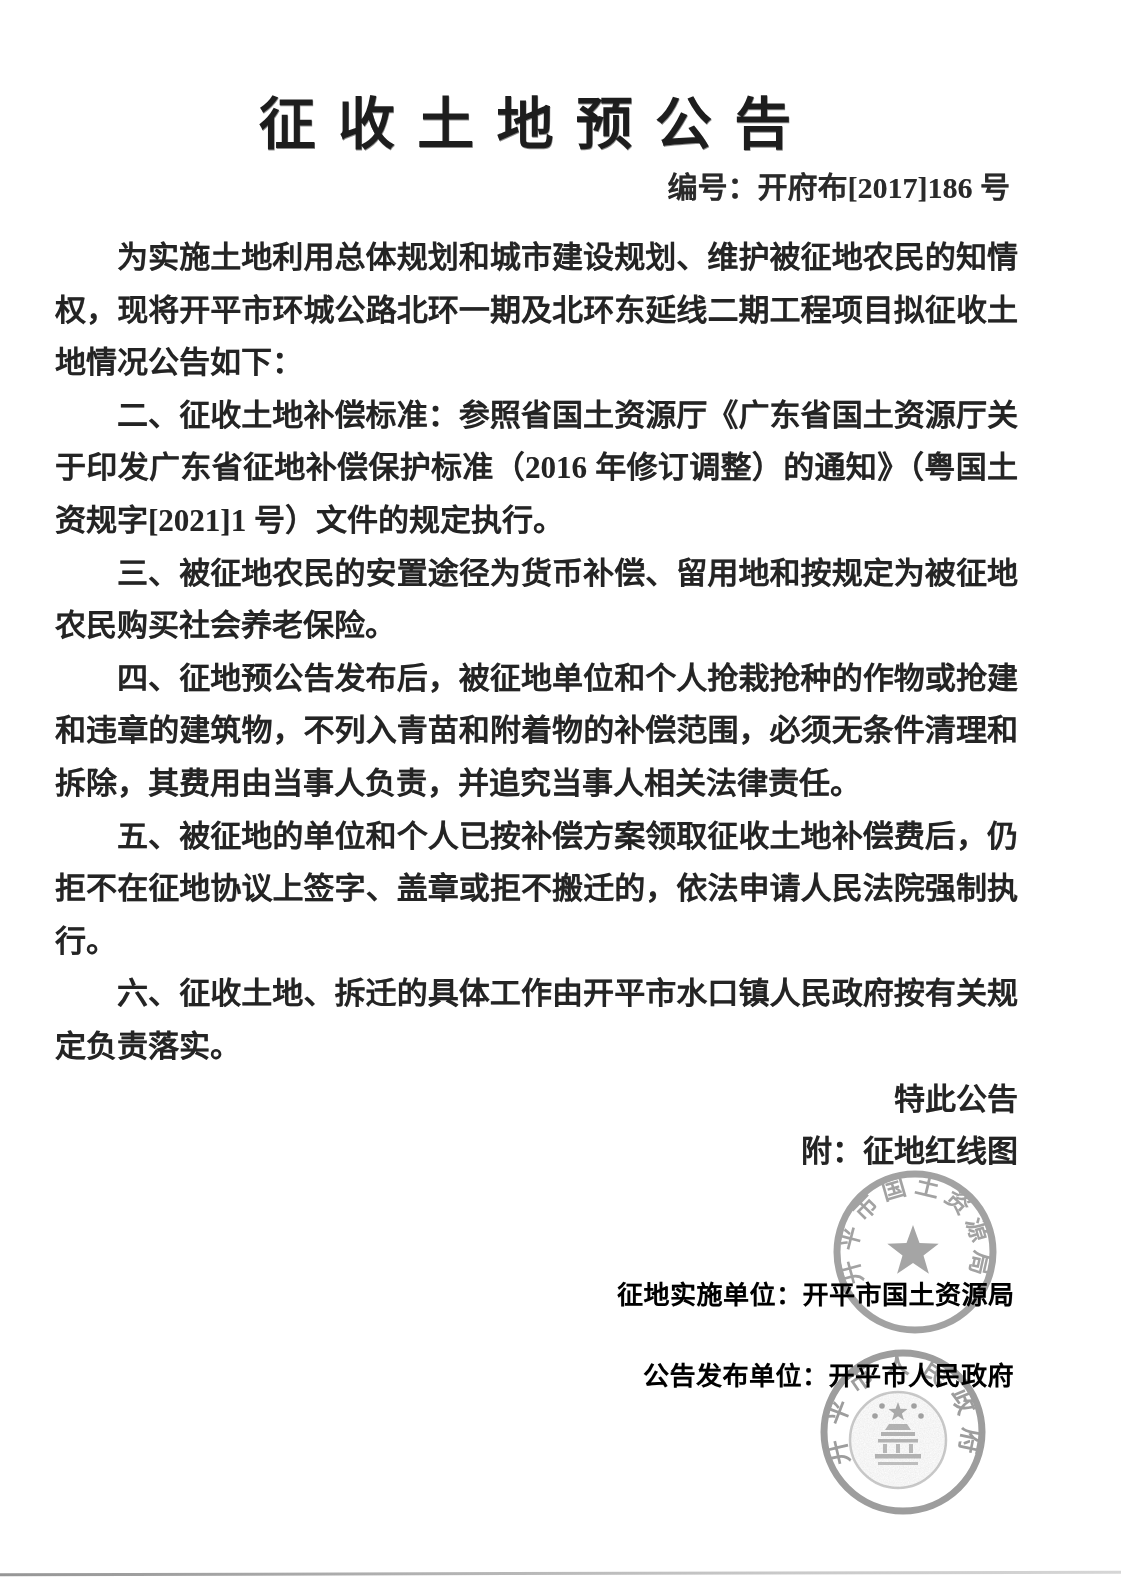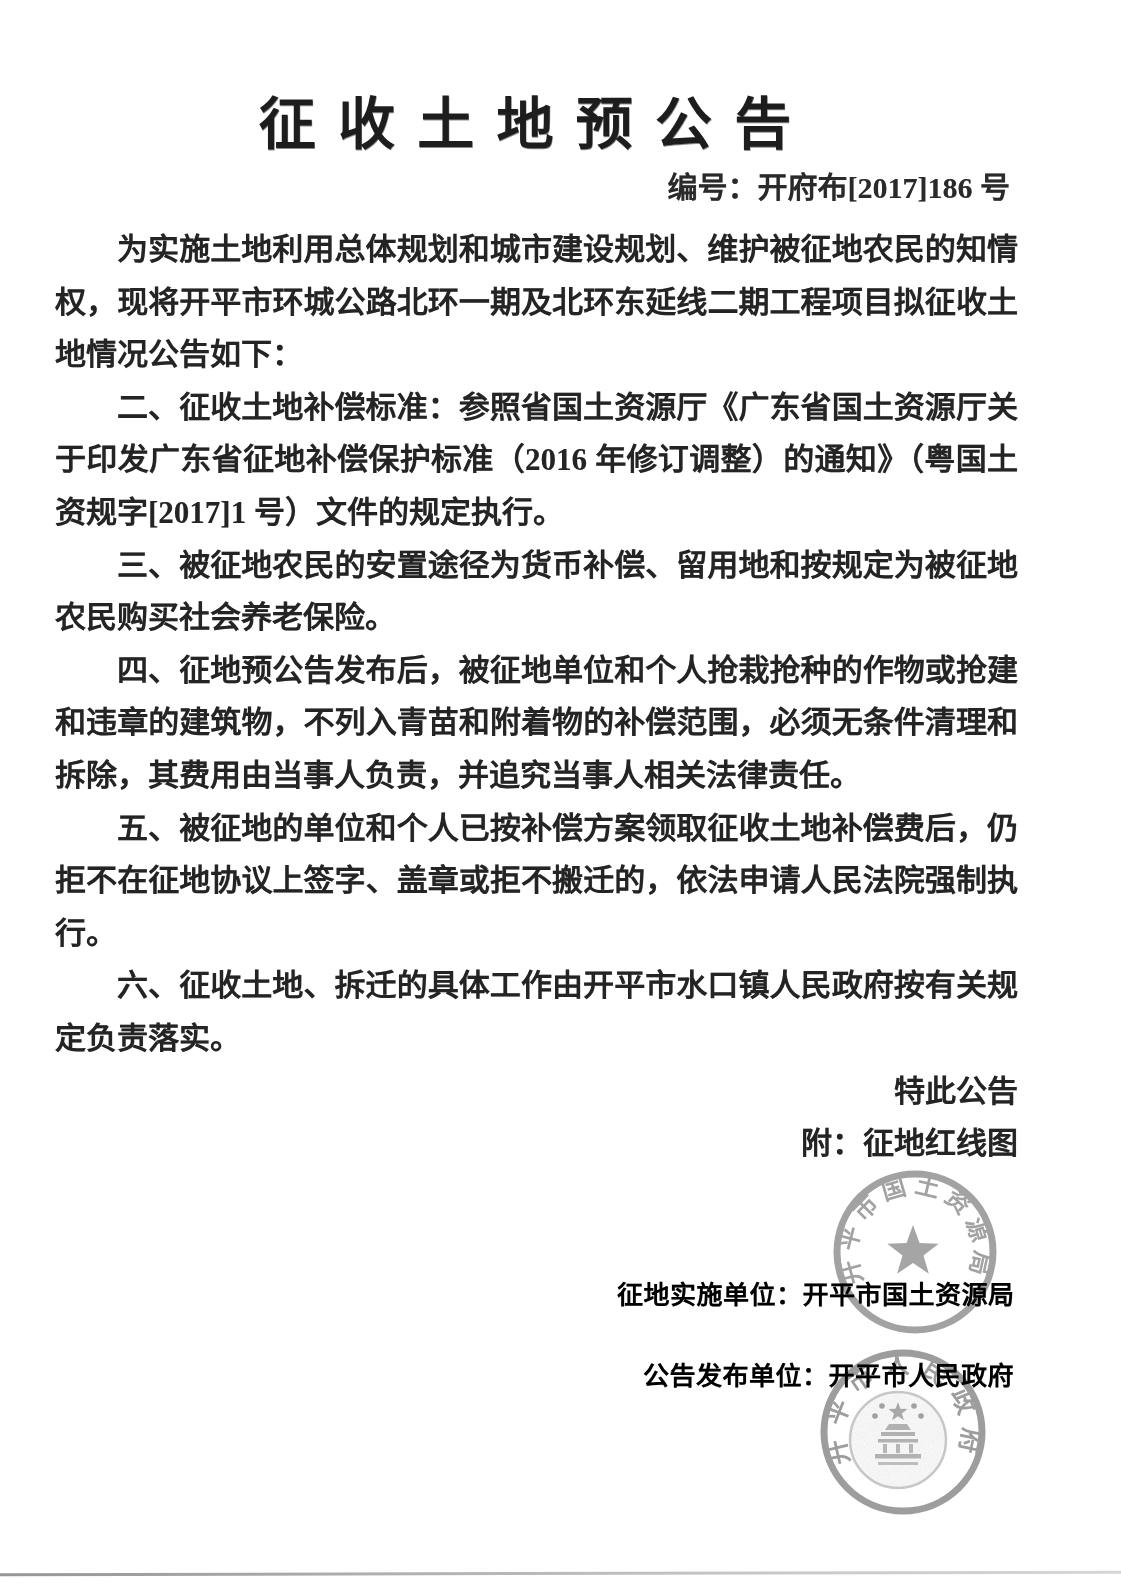--- a/index.html
+++ b/index.html
@@ -27,21 +27,21 @@
     position:absolute;
     top:163px;right:111px;
     font-size:30px;
     font-weight:bold;
     color:#2a2a2a;
     white-space:nowrap;
     text-shadow:0.3px 0.3px 0 rgba(0,0,0,.35);
   }
   .body-text{
     position:absolute;
-    left:55px;top:224px;width:963px;
+    left:55px;top:232px;width:963px;
     font-size:31px;
     line-height:52.6px;
     font-weight:bold;
     color:#242424;
     text-align:justify;
     text-shadow:0.3px 0.3px 0 rgba(0,0,0,.3);
   }
   .body-text p{margin:0;text-indent:2em;}
   .body-text p.no-justify{text-align:right;}
   .sig-line{
@@ -71,21 +71,21 @@
 <body>
 
 <div class="page">
 
   <div class="doc-title">征 收 土 地 预 公 告</div>
 
   <div class="doc-number">编号：开府布[2017]186 号</div>
 
   <div class="body-text">
     <p>为实施土地利用总体规划和城市建设规划、维护被征地农民的知情权，现将开平市环城公路北环一期及北环东延线二期工程项目拟征收土地情况公告如下：</p>
-    <p>二、征收土地补偿标准：参照省国土资源厅《广东省国土资源厅关于印发广东省征地补偿保护标准（2016 年修订调整）的通知》（粤国土资规字[2017]1 号）文件的规定执行。</p>
+    <p>二、征收土地补偿标准：参照省国土资源厅《广东省国土资源厅关于印发广东省征地补偿保护标准（2016 年修订调整）的通知》（粤国土资规字[2021]1 号）文件的规定执行。</p>
     <p>三、被征地农民的安置途径为货币补偿、留用地和按规定为被征地农民购买社会养老保险。</p>
     <p>四、征地预公告发布后，被征地单位和个人抢栽抢种的作物或抢建和违章的建筑物，不列入青苗和附着物的补偿范围，必须无条件清理和拆除，其费用由当事人负责，并追究当事人相关法律责任。</p>
     <p>五、被征地的单位和个人已按补偿方案领取征收土地补偿费后，仍拒不在征地协议上签字、盖章或拒不搬迁的，依法申请人民法院强制执行。</p>
     <p>六、征收土地、拆迁的具体工作由开平市水口镇人民政府按有关规定负责落实。</p>
     <p class="no-justify">特此公告</p>
     <p class="no-justify">附：征地红线图</p>
   </div>
 
   <svg class="seal seal-land" width="168" height="172" viewBox="0 0 168 172">
     <defs>

